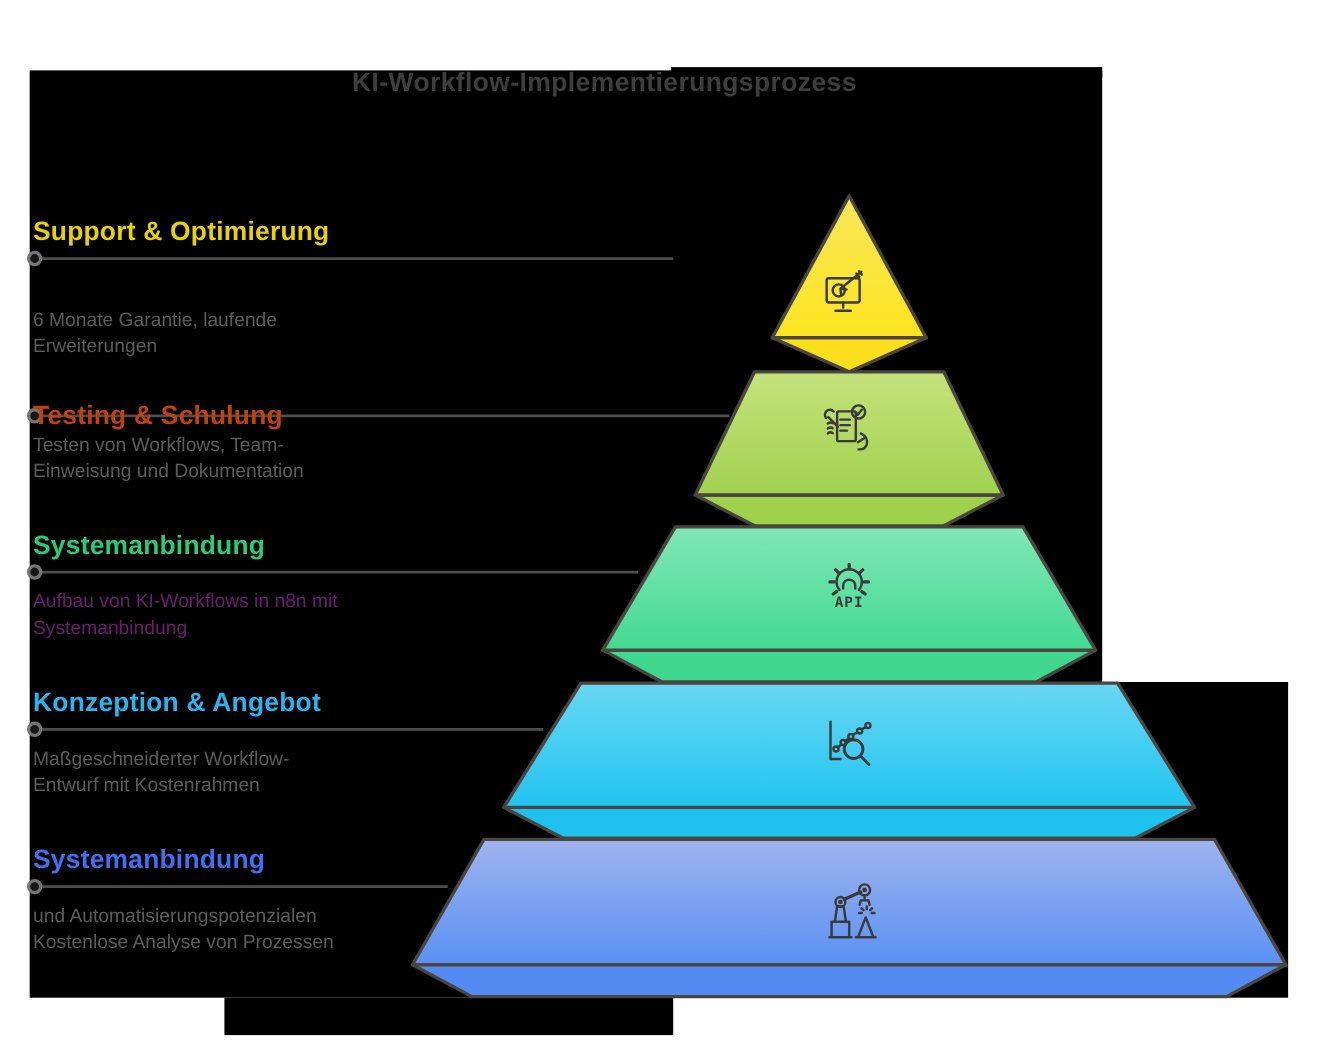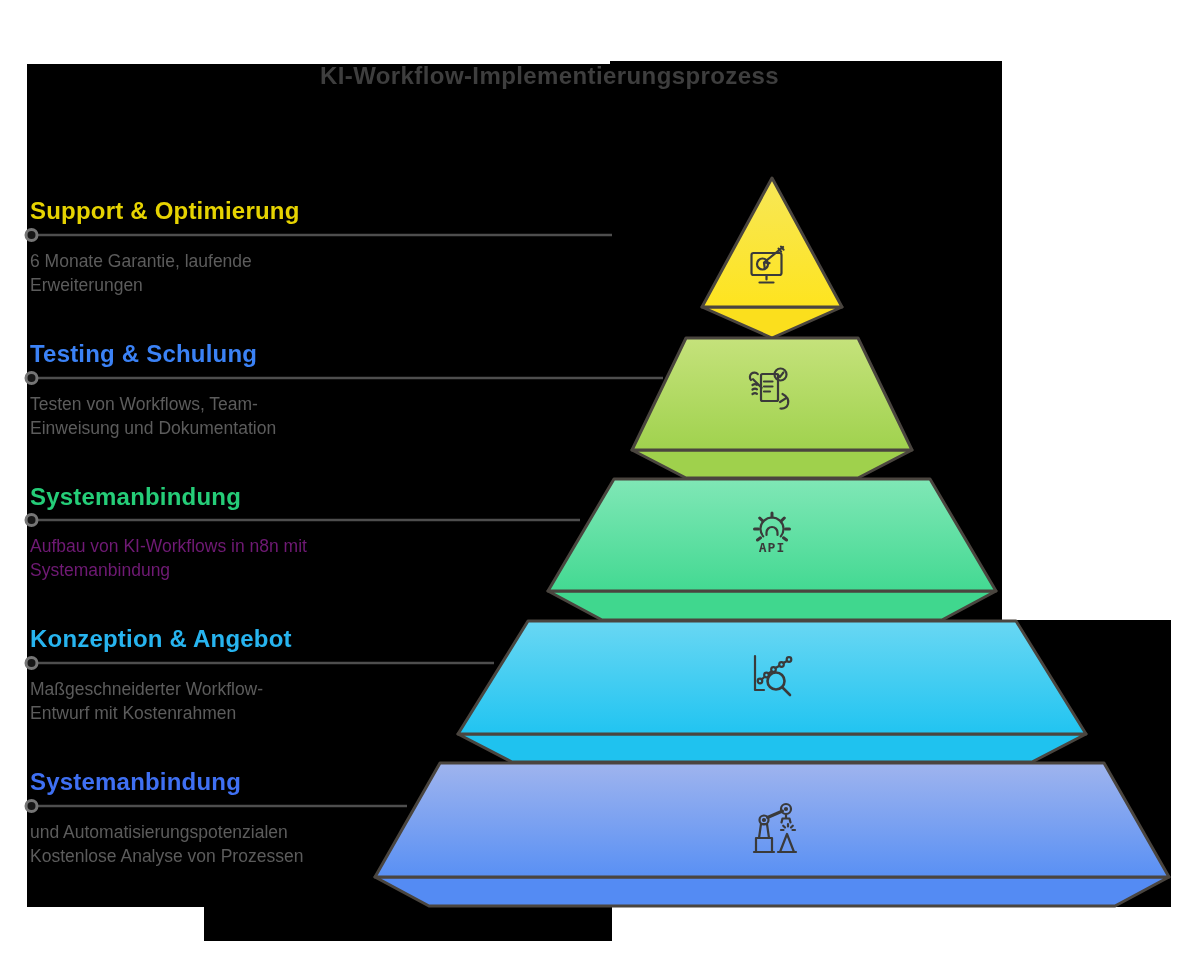--- a/index.html
+++ b/index.html
@@ -154,26 +154,26 @@
       <path d="M34,26 v4.5 M30.5,30.5 h7 M30.5,30.5 l-1,4 M37.5,30.5 l1,4"></path>
       <path d="M36,38.5 v-2.5 M31.5,42 h-2.5 M40.5,42 h2.5 M33,39.5 l-1.8,-1.8 M39,39.5 l1.8,-1.8"></path>
       <path d="M28,64 L35,46 L42,64 Z M26,64 H44"></path>
     </g>
   </g>
 </svg>
 
 <div class="title" style="color: rgb(62, 62, 62);">KI-Workflow-Implementierungsprozess</div>
 
 <div class="heading" id="h0" style="color: rgb(230, 211, 1);">Support &amp; Optimierung</div>
-<div class="desc" id="d0" style="color: rgb(92, 92, 92);">
+<div class="desc" id="d0" style="color: rgb(92, 92, 92); margin-top: 29px;">
   <div>6 Monate Garantie, laufende</div>
   <div>Erweiterungen</div>
 </div>
 
-<div class="heading" id="h1" style="color: #3b82f6;">Testing &amp; Schulung</div>
+<div class="heading" id="h1" style="color: #c2410c; margin-top: 24px;">Testing &amp; Schulung</div>
 <div class="desc" id="d1" style="color: rgb(92, 92, 92);">
   <div>Testen von Workflows, Team-</div>
   <div>Einweisung und Dokumentation</div>
 </div>
 
 <div class="heading" id="h2" style="color: rgb(37, 205, 120);">Systemanbindung</div>
 <div class="desc" id="d2" style="color: #701a75;">
   <div>Aufbau von KI-Workflows in n8n mit</div>
   <div>Systemanbindung</div>
 </div>

